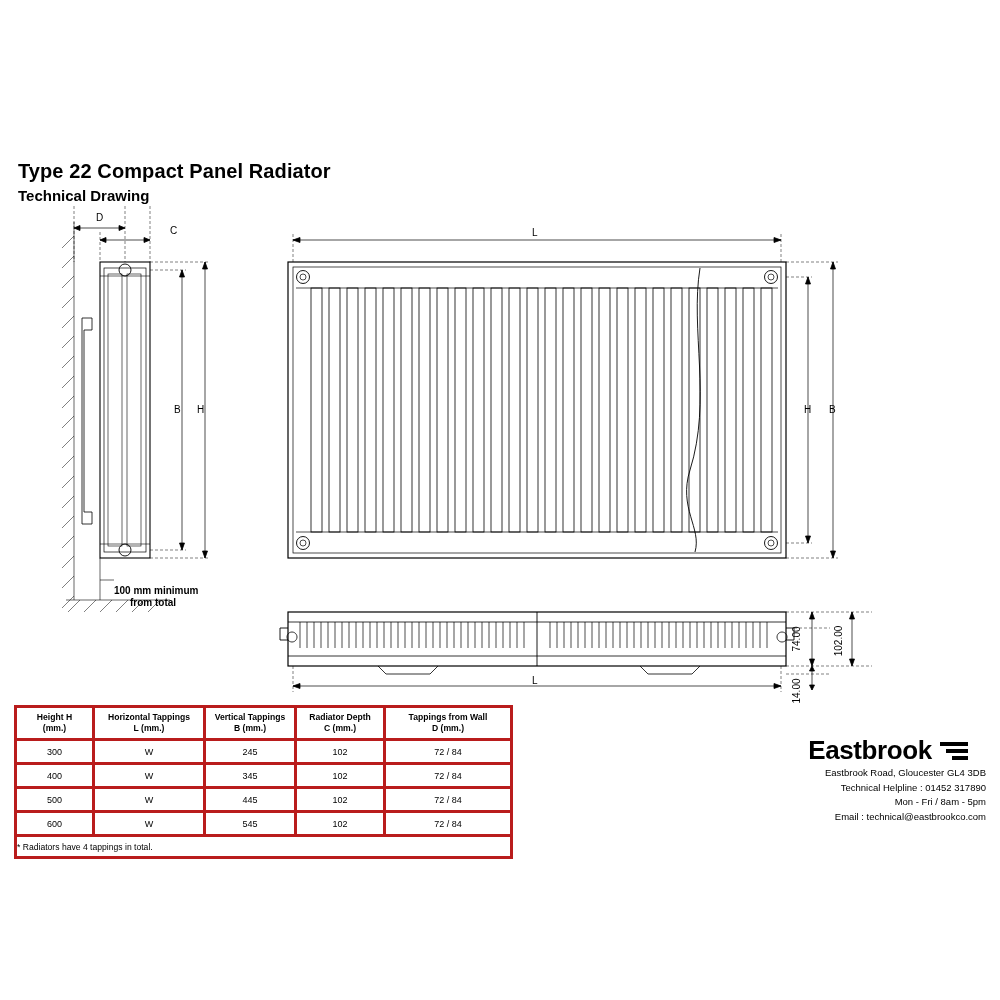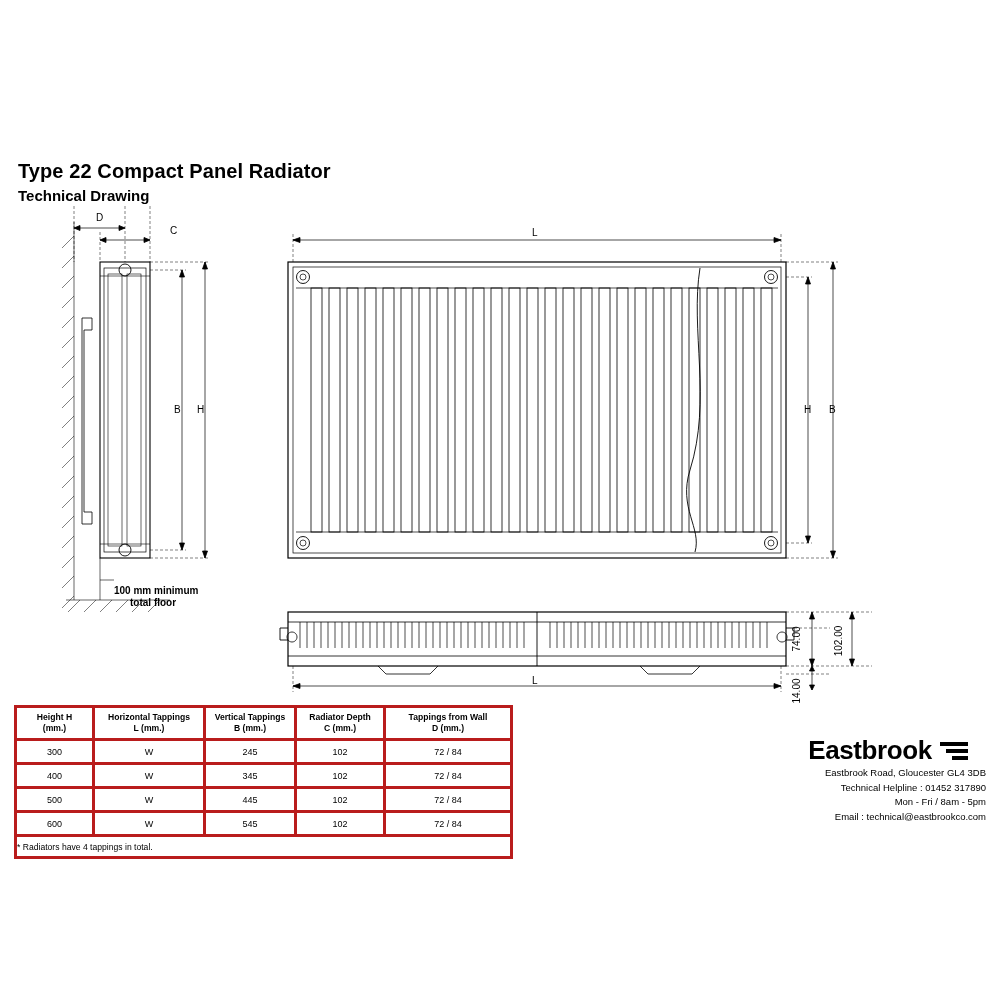--- a/index.html
+++ b/index.html
@@ -397,21 +397,21 @@
 
   <div class="title-main">Type 22 Compact Panel Radiator</div>
   <div class="title-sub">Technical Drawing</div>
 
   <div class="lbl" style="left:96px; top:213px;">D</div>
   <div class="lbl" style="left:170px; top:226px;">C</div>
   <div class="lbl" style="left:174px; top:405px;">B</div>
   <div class="lbl" style="left:197px; top:405px;">H</div>
 
   <div class="lbl-b" style="left:114px; top:585px;">100 mm minimum</div>
-  <div class="lbl-b" style="left:130px; top:597px;">total floor</div>
+  <div class="lbl-b" style="left:130px; top:597px;">from total</div>
 
   <div class="lbl" style="left:532px; top:228px;">L</div>
   <div class="lbl" style="left:804px; top:405px;">H</div>
   <div class="lbl" style="left:829px; top:405px;">B</div>
 
   <div class="lbl" style="left:532px; top:676px;">L</div>
   <div class="vlbl" style="left:800px; top:634px; transform:rotate(-90deg) translate(0,-16px);">74.00</div>
   <div class="vlbl" style="left:840px; top:636px; transform:rotate(-90deg) translate(0,-16px);">102.00</div>
   <div class="vlbl" style="left:800px; top:686px; transform:rotate(-90deg) translate(0,-16px);">14.00</div>
 

